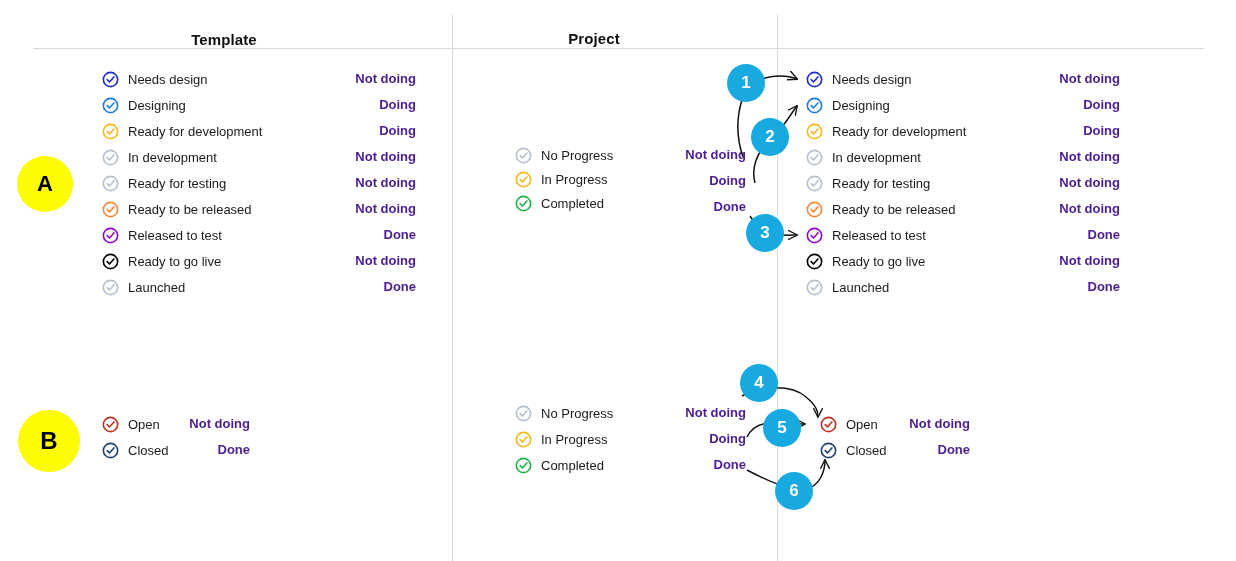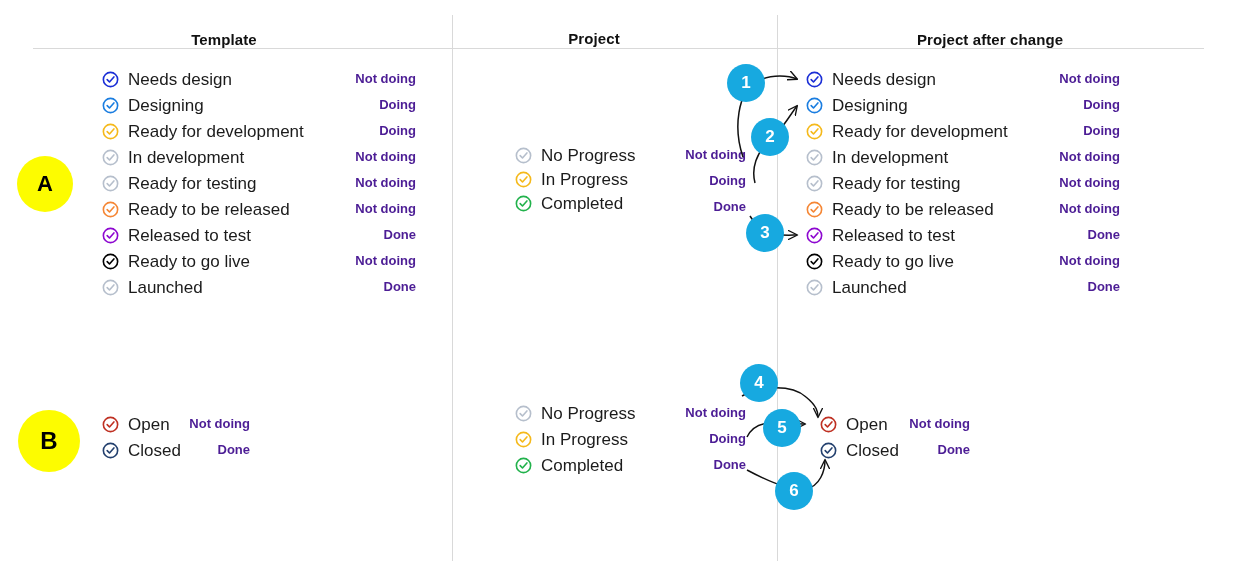--- a/index.html
+++ b/index.html
@@ -43,42 +43,41 @@
     border-radius:50%;
     background:#17a9e0;
     display:flex;align-items:center;justify-content:center;
     color:#ffffff;font-weight:bold;font-size:17px;
     z-index:5;
   }
 
   
   .row{position:absolute;display:flex;align-items:center;height:20px;}
   .row .ico{width:17px;height:17px;flex:0 0 17px;margin-right:9px;display:block;}
-  .row .lbl{font-size:17px;color:#1b1b1b;white-space:nowrap;line-height:1;}
+  .row .lbl{font-size:13px;color:#1b1b1b;white-space:nowrap;line-height:1;}
   .val{
     position:absolute;
     font-size:13px;font-weight:bold;color:#4c1d95;
     text-align:right;white-space:nowrap;line-height:20px;height:20px;
   }
 
   
   #arrows{position:absolute;left:0;top:0;width:1236px;height:561px;z-index:3;}
 </style>
 </head>
 <body>
 
 <div id="stage">
 
   <div class="vdiv" style="left:452px;top:15px;height:546px;"></div>
   <div class="vdiv" style="left:777px;top:15px;height:546px;"></div>
   <div class="hdiv" style="left:33px;top:48px;width:1171px;"></div>
 
   <div class="col-title" style="left:494px;top:30px;width:200px;">Project</div>
   <div class="col-title" style="left:124px;top:31px;width:200px;">Template</div>
-  <div class="col-title" style="left:890px;top:31px;width:200px;">Project after change</div>
 
   <div class="marker" style="left:17px;top:156px;width:56px;height:56px;font-size:22px;">
     <span>A</span>
   </div>
   <div class="marker" style="left:18px;top:410px;width:62px;height:62px;font-size:24px;">
     <span>B</span>
   </div>
 
   <div class="badge" style="left:727px;top:64px;width:38px;height:38px;">
     <span>1</span>

